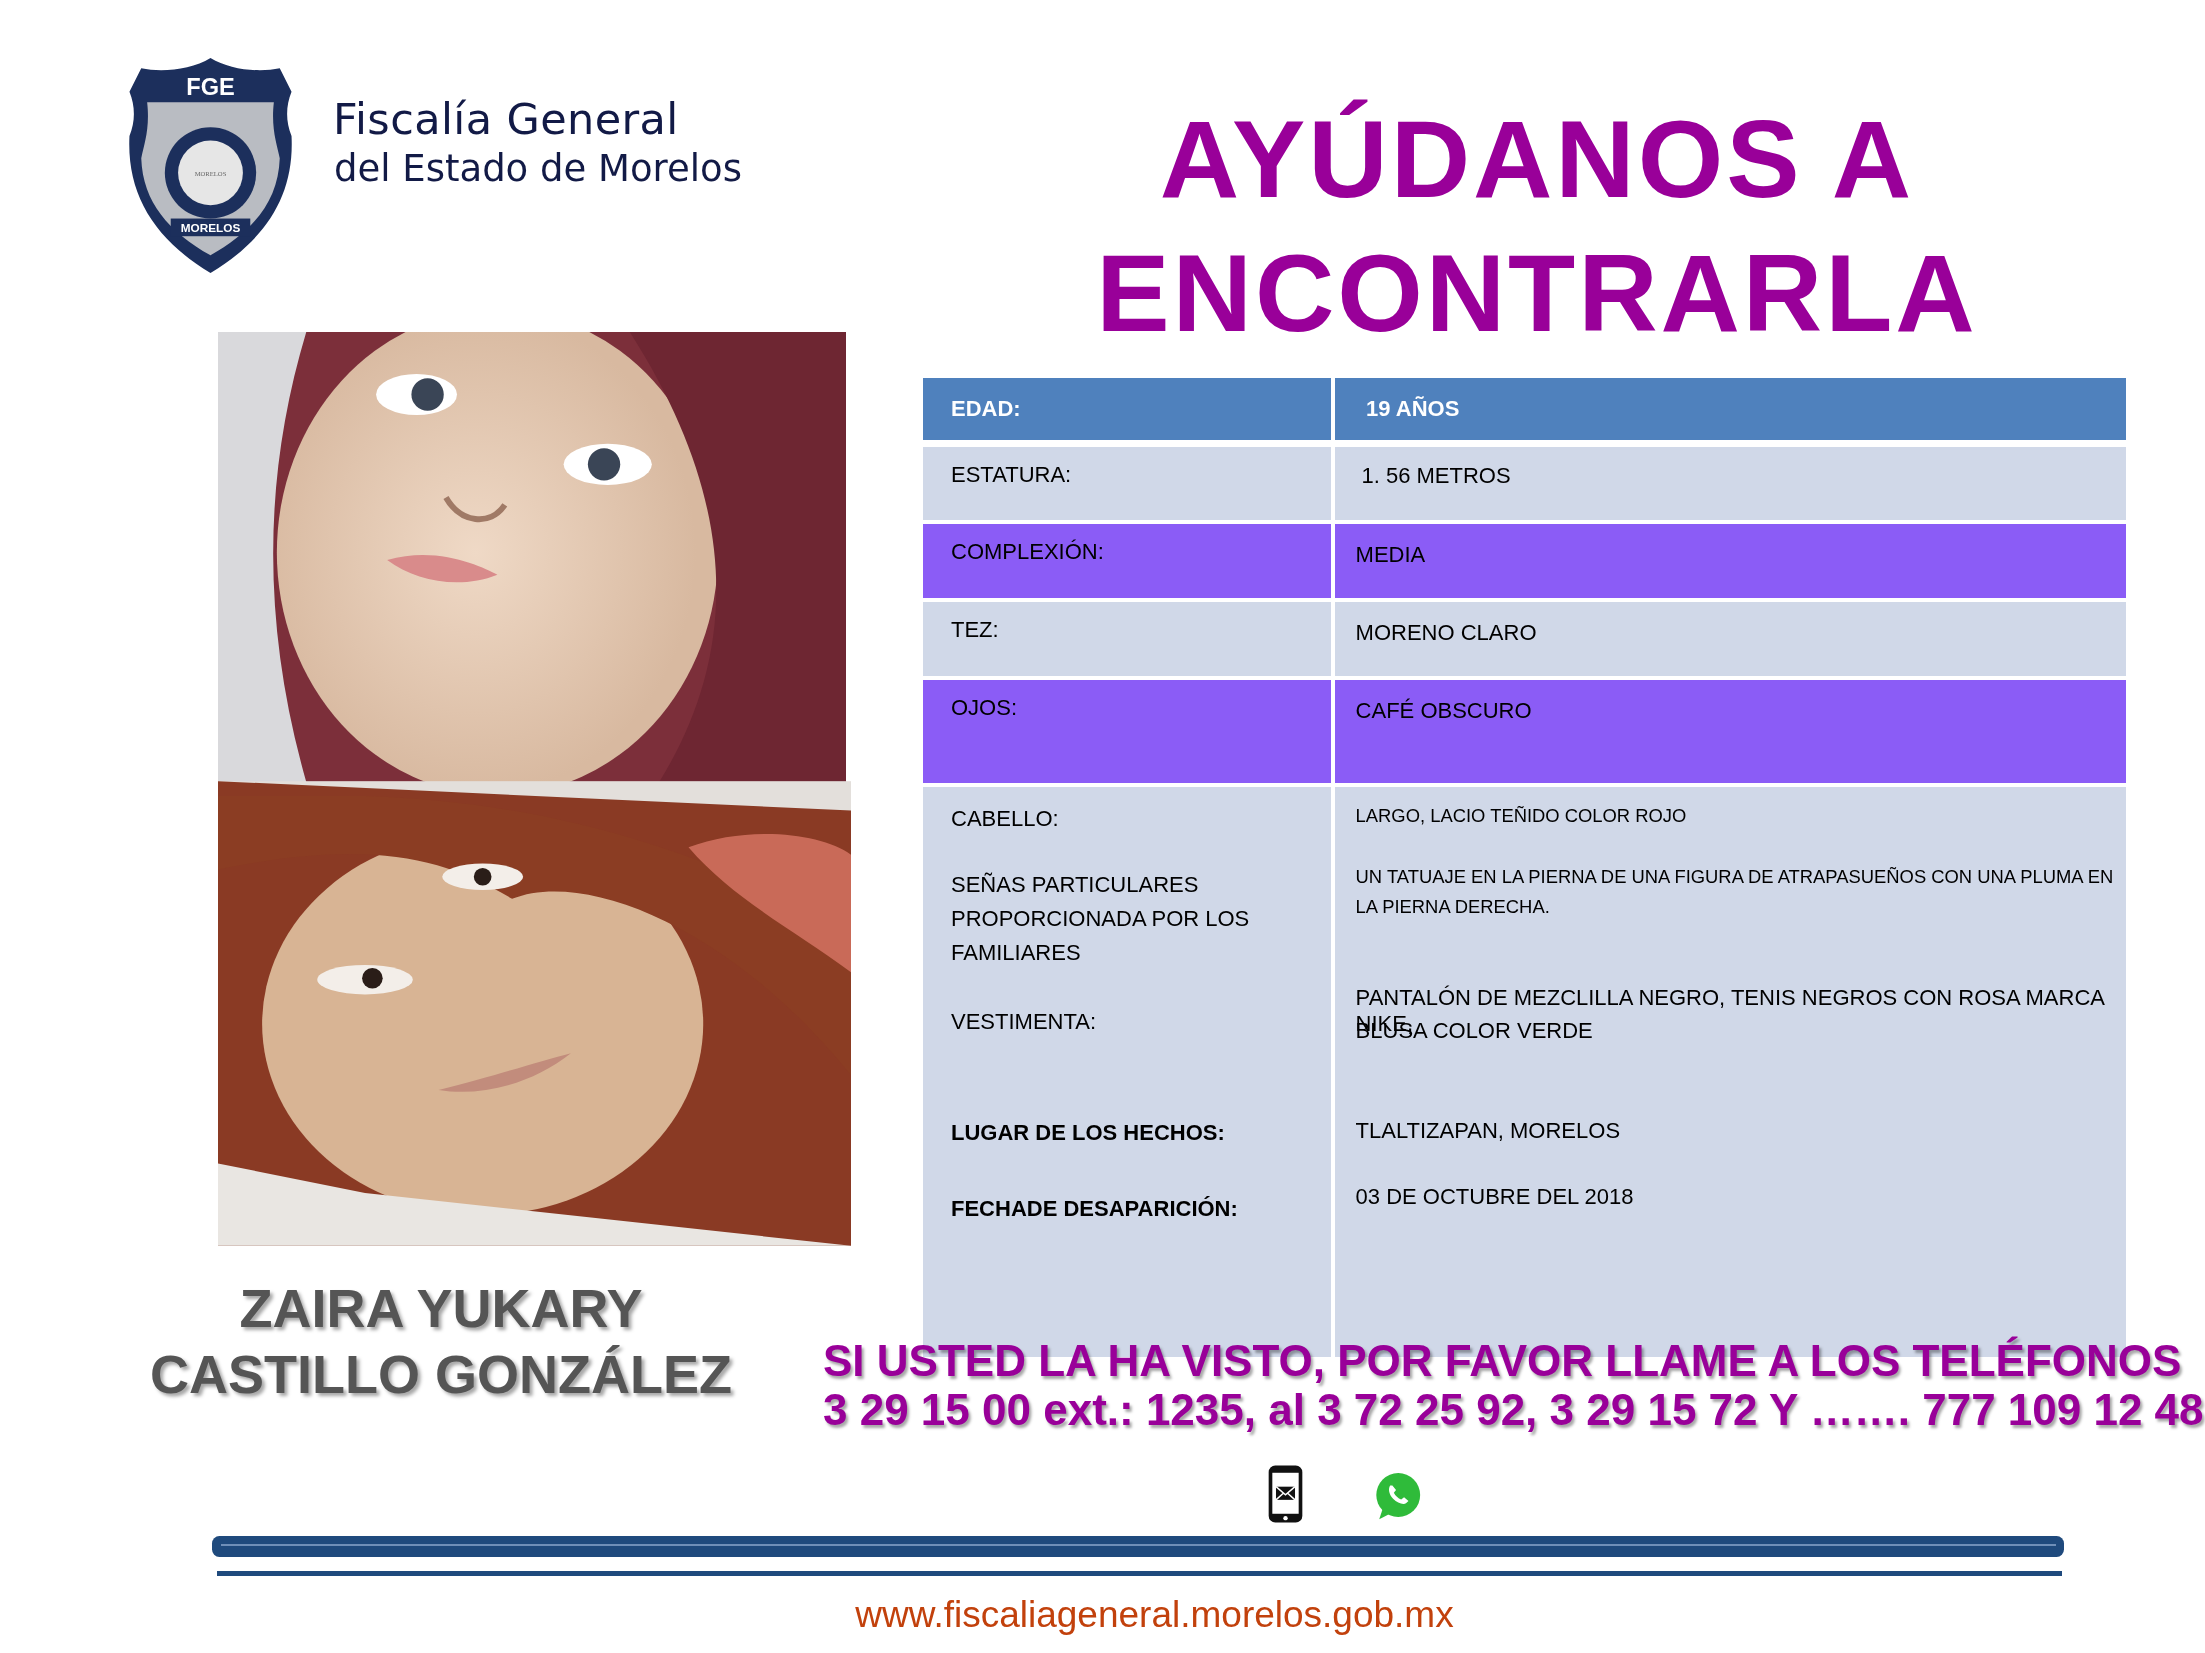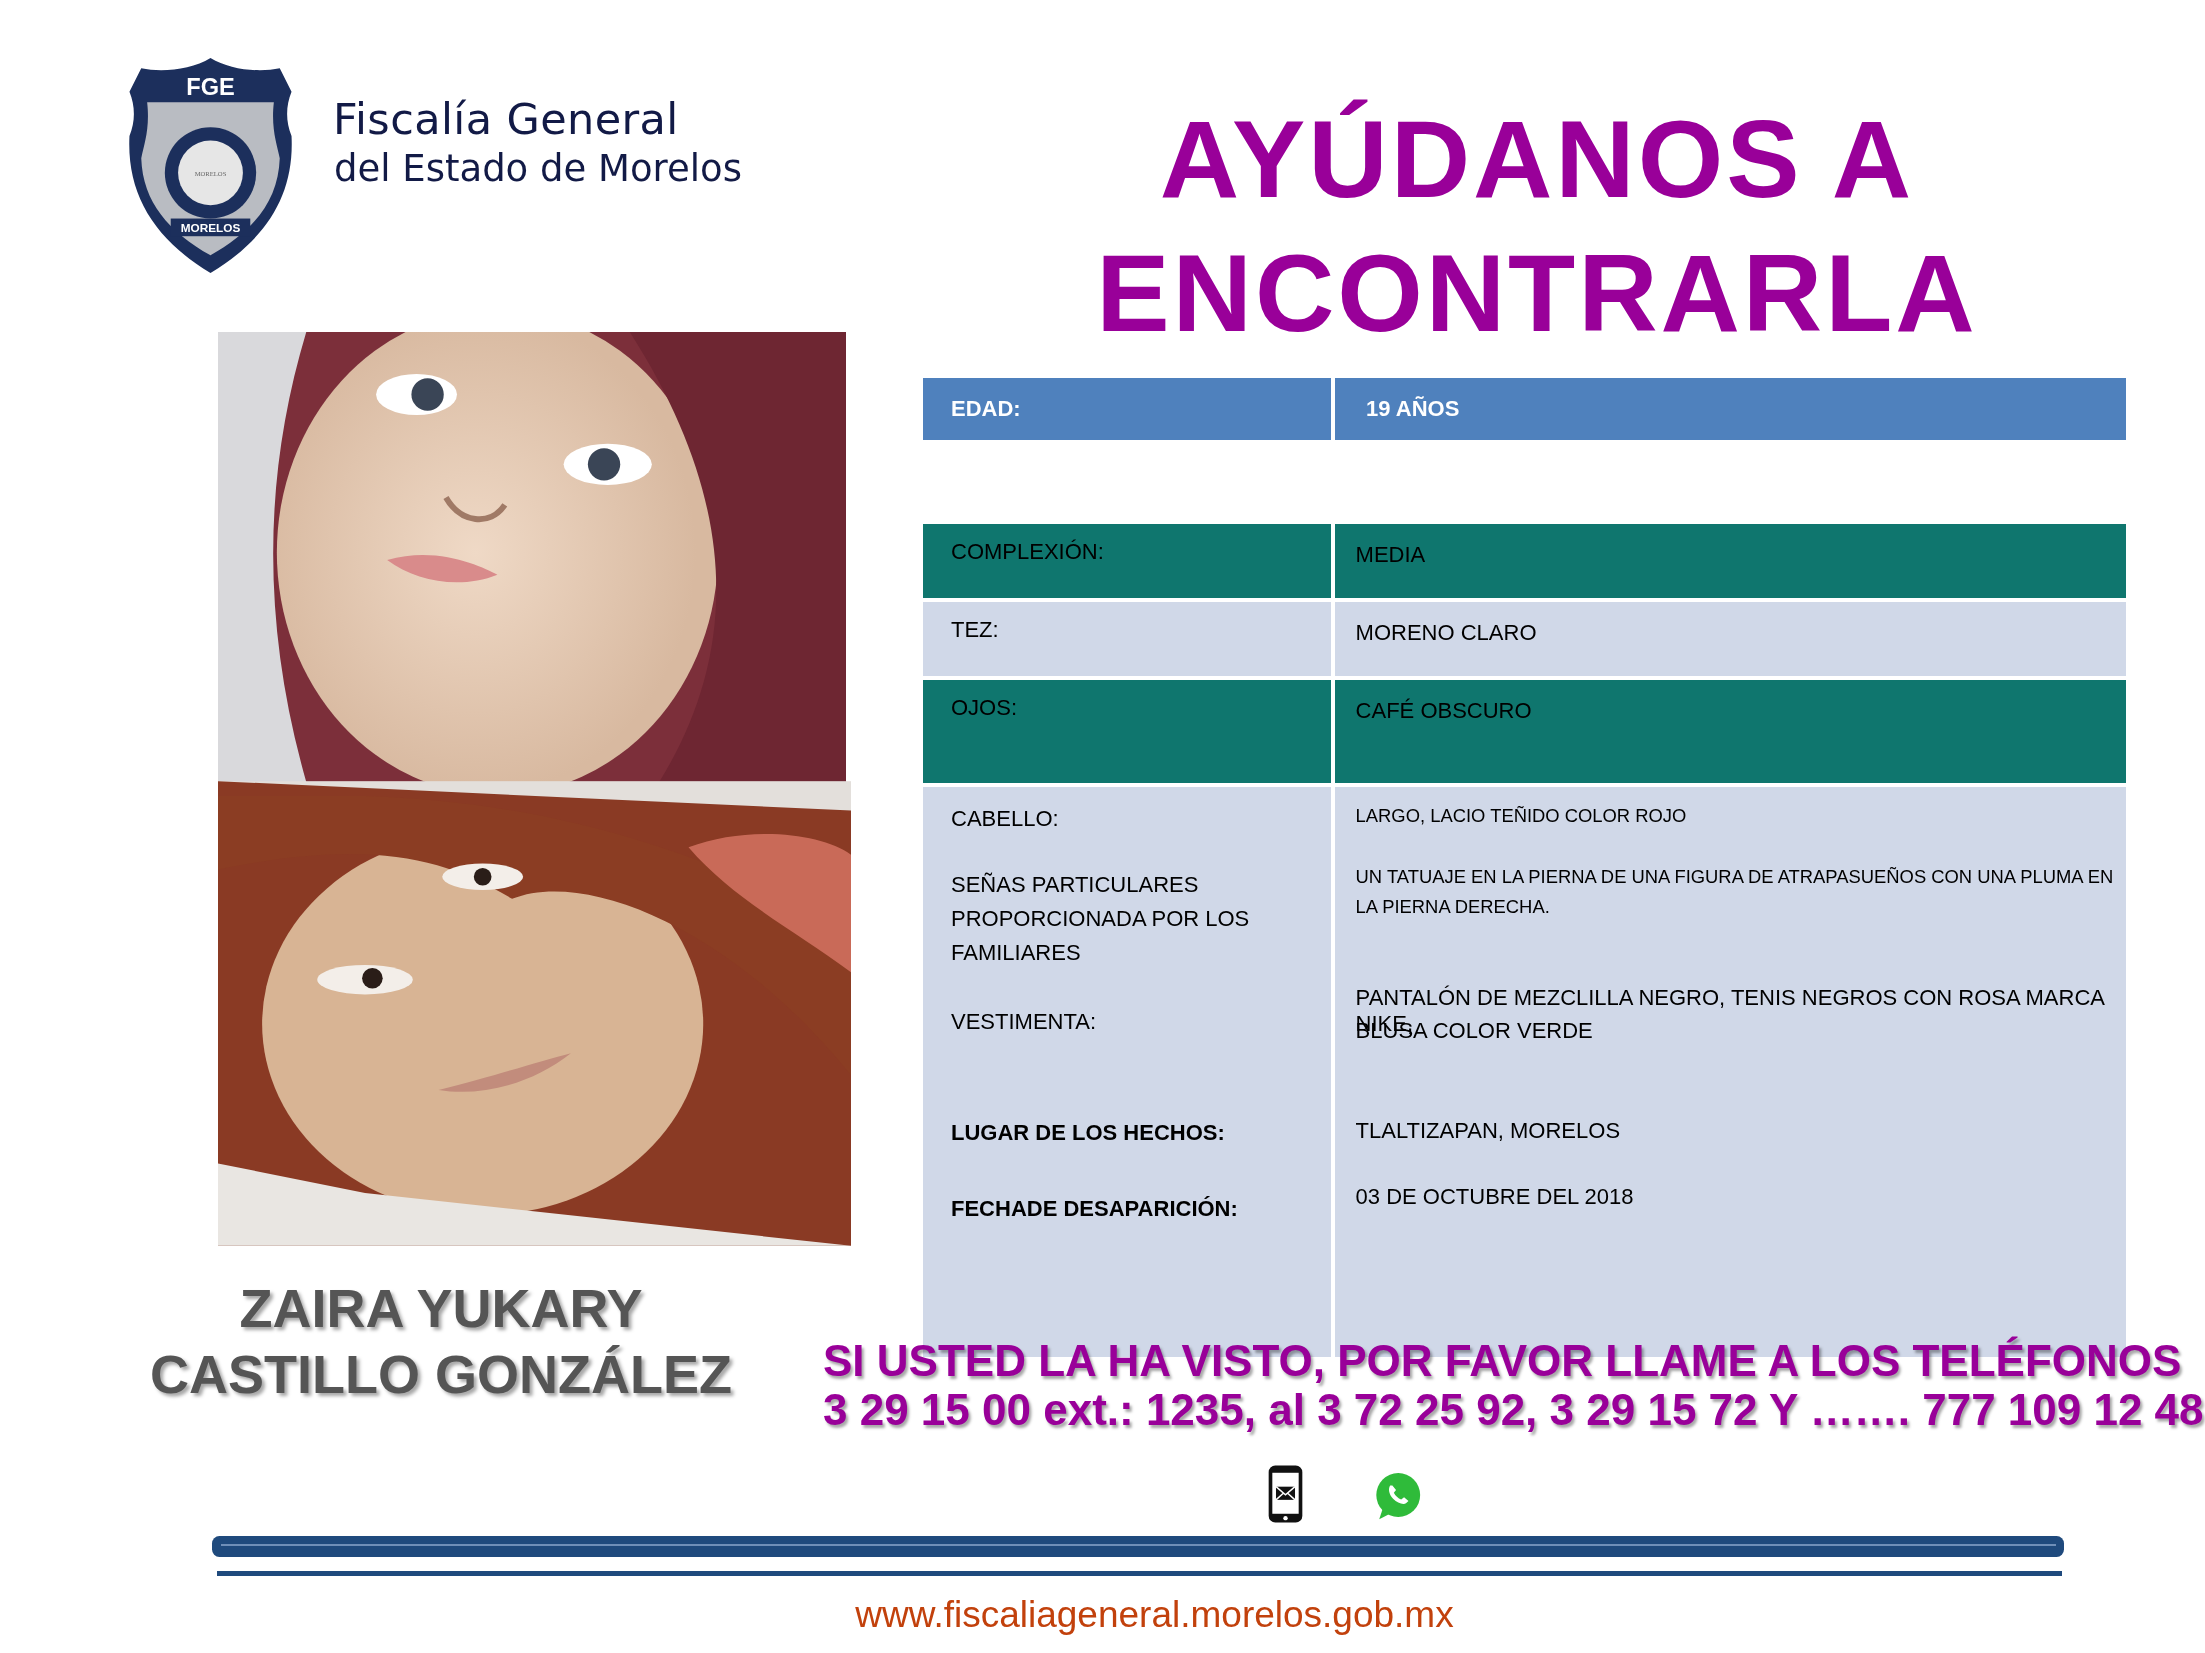--- a/index.html
+++ b/index.html
@@ -45,21 +45,21 @@
   .info-table {
     left: 923px; top: 378px; width: 1203px; height: 979px;
     font-family: "Liberation Sans", sans-serif;
   }
   .row { position: absolute; left: 0; width: 100%; display: flex; }
   .cell { position: absolute; top: 0; height: 100%; box-sizing: border-box; color: #000; }
   .cell.l { left: 0; width: 408px; padding-left: 28px; }
   .cell.r { left: 412px; right: 0; padding-left: 20.6px; }
   .hdr .cell { background: #4f81bd; color: #ffffff; font-weight: bold; }
   .dark .cell { background: #d0d8e8; }
-  .light .cell { background: #0f766e; text-decoration: underline; }
+  .light .cell { background: #8b5cf6; text-decoration: underline; }
   .cell .txt { position: absolute; font-size: 22px; }
   .small { font-size: 18.4px !important; line-height: 32px; }
   .bold { font-weight: bold; }
 
   
   .cta {
     left: 823px; top: 1336px; width: 1345px; text-align: center;
     color: #990099; font-weight: bold; font-size: 44px; line-height: 49px;
     text-shadow: 2.2px 2.9px 2.9px rgba(0,0,0,0.35); white-space: nowrap;
   }
@@ -147,20 +147,28 @@
 
   <div class="row hdr" style="top:0;height:62px">
     <div class="cell l">
         <span class="txt" style="top:17.6px">EDAD:</span>
       </div>
     <div class="cell r">
         <span class="txt" style="top:17.6px;left:31px">19 AÑOS</span>
       </div>
   </div>
 
+  <div class="row dark" style="top:69px;height:73px">
+    <div class="cell l">
+        <span class="txt" style="top:14.7px">ESTATURA:</span>
+      </div>
+    <div class="cell r">
+        <span class="txt" style="top:16px;left:26.5px">1. 56 METROS</span>
+      </div>
+  </div>
 
   <div class="row light" style="top:146px;height:74px">
     <div class="cell l">
         <span class="txt" style="top:14.7px">COMPLEXIÓN:</span>
       </div>
     <div class="cell r">
         <span class="txt" style="top:17.6px;left:20.6px">MEDIA</span>
       </div>
   </div>
 

